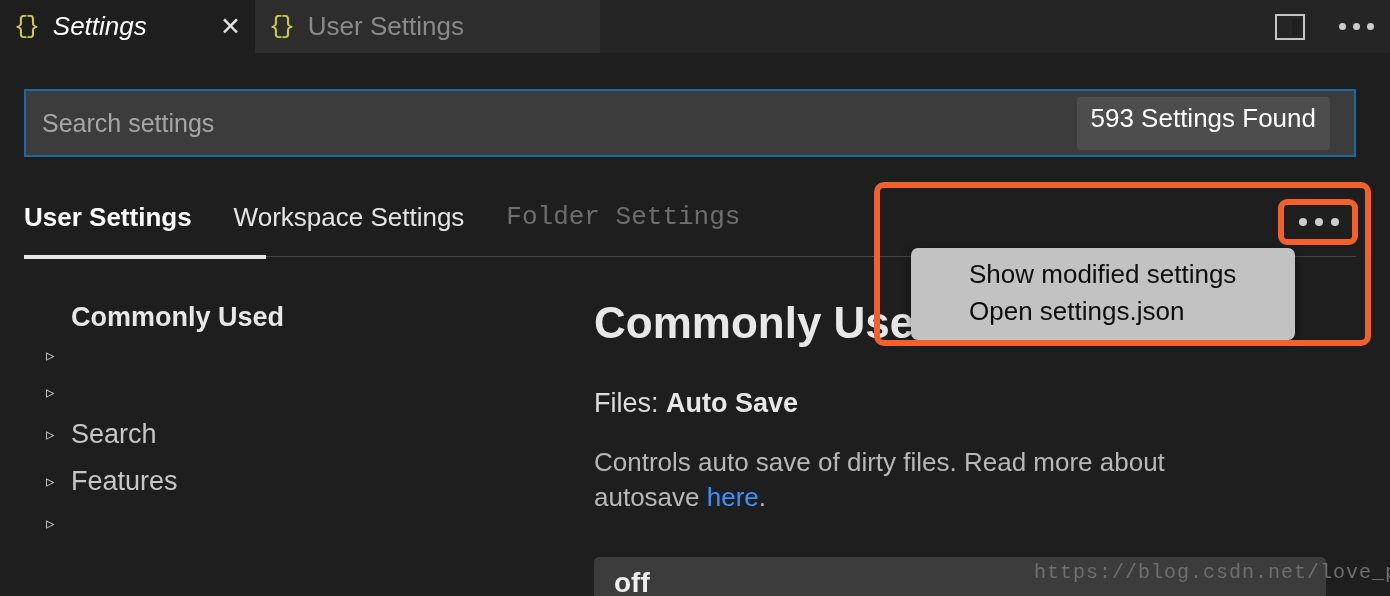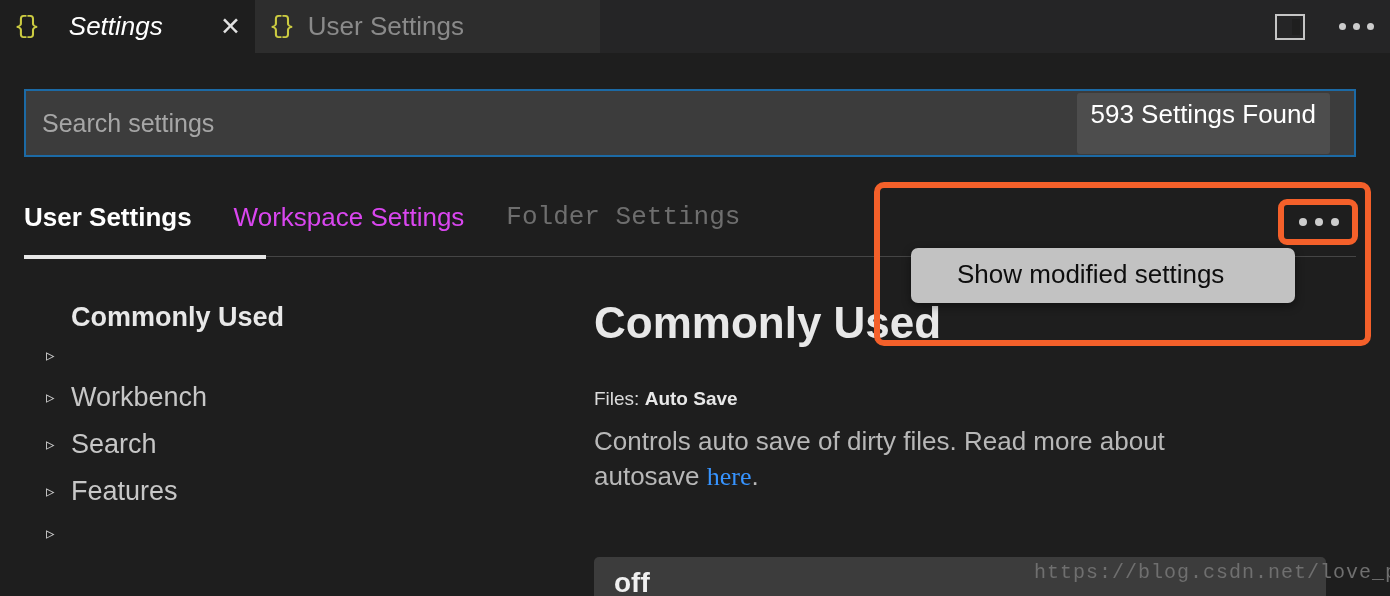--- a/index.html
+++ b/index.html
@@ -49,21 +49,20 @@
     letter-spacing: -3px;
     margin-right: 16px;
   }
   .tab-label {
     font-size: 26px;
   }
   .tab.active .tab-label {
     color: #ffffff;
     font-style: italic;
     font-weight: 500;
-    margin-left: 16px;
   }
   .tab.inactive .tab-label {
     color: #8a8a8a;
   }
   .tab-close {
     margin-left: auto;
     color: #e2e2e2;
     font-size: 25px;
     line-height: 1;
     padding-left: 18px;
@@ -120,21 +119,21 @@
     padding-left: 16px;
     flex: 1;
     height: 100%;
   }
   .search-input::placeholder { color: #a6a6a6; }
   .count-badge {
     margin-right: 24px;
     background: #4d4d4d;
     color: #ffffff;
     font-size: 26px;
-    padding: 6px 14px 24px 14px;
+    padding: 6px 14px 16px 14px;
     border-radius: 3px;
     white-space: nowrap;
   }
 
   
   .settings-tabs {
     position: absolute;
     top: 196px; left: 24px;
     width: 1332px;
     height: 62px;
@@ -143,21 +142,21 @@
   }
   .stab {
     font-size: 26px;
     padding: 6px 0 0 0;
     margin-right: 42px;
     white-space: nowrap;
     cursor: pointer;
     position: relative;
   }
   .stab.active { color: #ffffff; font-weight: bold; }
-  .stab.muted { color: #d946ef; }
+  .stab.muted { color: #e5e5e5; }
   .stab.folder { color: #a0a0a0; margin-right: 10px; }
   .stab.folder-dim { color: #6e6e6e; font-family: Liberation Mono, monospace; }
   .stab-underline {
     position: absolute;
     left: 24px; top: 255px;
     width: 242px; height: 4px;
     background: #e7e7e7;
   }
   .tabs-divider {
     position: absolute;
@@ -178,21 +177,21 @@
     background: #cccccc; display: block;
   }
 
   
   .menu {
     position: absolute;
     left: 911px; top: 248px;
     width: 384px;
     background: #c2c2c2;
     border-radius: 7px;
-    padding: 8px 0 10px 4px;
+    padding: 8px 0 10px 16px;
     box-sizing: border-box;
     box-shadow: 0 3px 10px rgba(0,0,0,0.45);
     z-index: 40;
   }
   .menu-item {
     color: #0d0d0d;
     font-size: 26px;
     padding: 3px 0 3px 42px;
     white-space: nowrap;
     cursor: pointer;
@@ -234,32 +233,32 @@
     width: 760px;
   }
   .content-title {
     font-size: 44px;
     font-weight: bold;
     color: #e8e8e8;
     line-height: 1.05;
     margin: 0 0 42px 0;
   }
   .setting-title {
-    font-size: 19px;
+    font-size: 27px;
     color: #dcdcdc;
-    margin-bottom: 14px;
+    margin-bottom: 26px;
   }
   .setting-title b { color: #e8e8e8; }
   .setting-desc {
     font-size: 26px;
     color: #b8b8b8;
     line-height: 1.32;
     max-width: 660px;
   }
-  .link { color: #3794ff; text-decoration: none; cursor: pointer; font-family: Liberation Serif, serif; }
+  .link { color: #3794ff; text-decoration: none; cursor: pointer; }
   .select-box {
     position: absolute;
     left: 594px; top: 557px;
     width: 732px;
     height: 60px;
     background: #3c3c3c;
     border-radius: 5px;
     color: #f0f0f0;
     font-size: 28px;
     font-weight: bold;
@@ -335,31 +334,31 @@
 <div class="tabs-divider"></div>
 
 <div class="more-btn">
   <span></span>
   <span></span>
   <span></span>
 </div>
 
 <div class="menu">
   <div class="menu-item">Show modified settings</div>
+  <div class="menu-item">Open settings.json</div>
 </div>
 
 <div class="toc">
   <div class="toc-head">Commonly Used</div>
 
   <div class="toc-item">
     <span class="toc-chev">▹</span>
   </div>
   <div class="toc-item">
     <span class="toc-chev">▹</span>
-    <span>Workbench</span>
   </div>
   <div class="toc-item">
     <span class="toc-chev">▹</span>
     <span>Search</span>
   </div>
   <div class="toc-item">
     <span class="toc-chev">▹</span>
     <span>Features</span>
   </div>
   <div class="toc-item">

